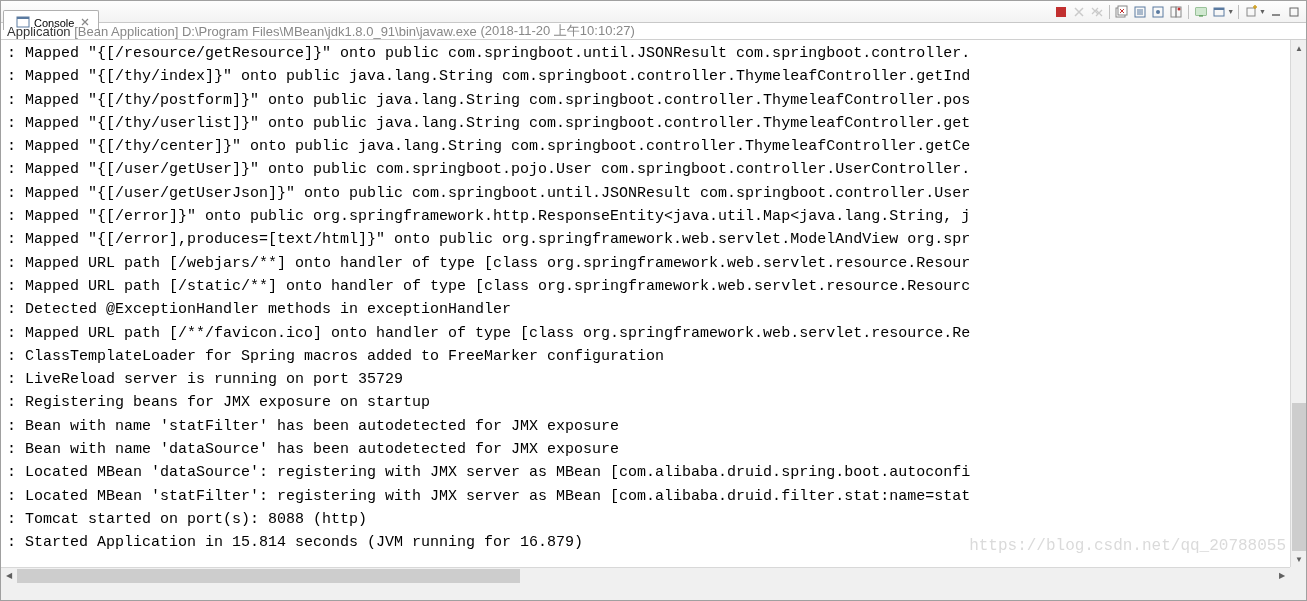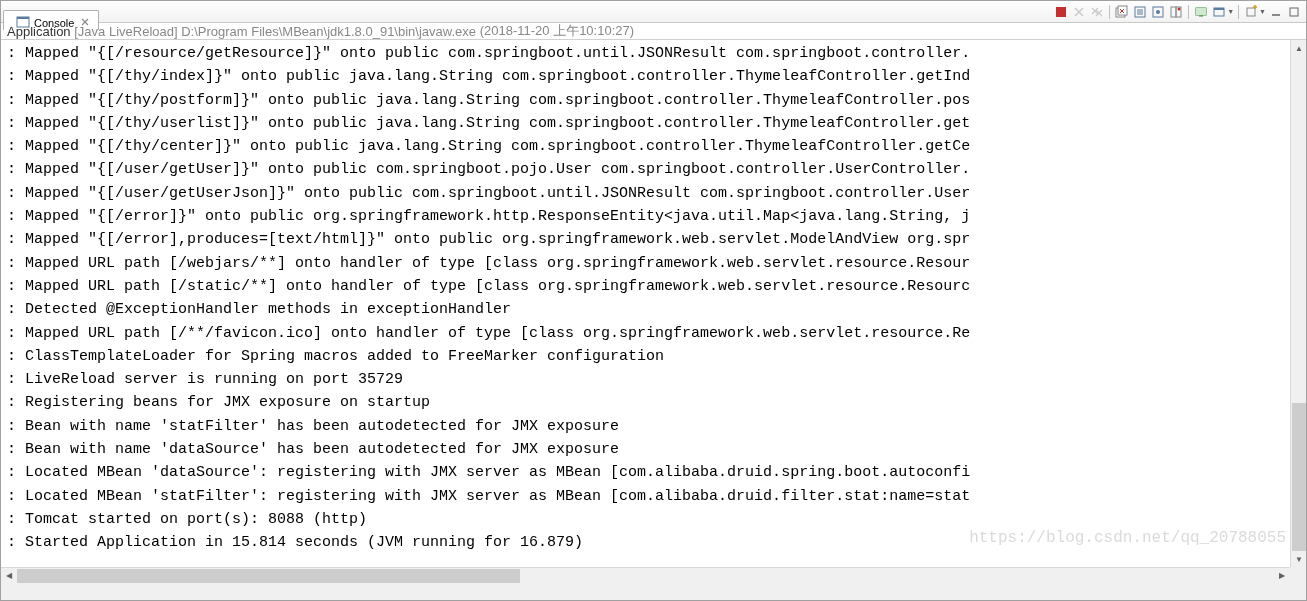--- a/index.html
+++ b/index.html
@@ -168,21 +168,21 @@
       position: absolute;
       right: 0;
       bottom: 0;
       width: 16px;
       height: 16px;
       background: #f0f0f0;
     }
     .watermark {
       position: absolute;
       right: 20px;
-      bottom: 36px;
+      bottom: 28px;
       color: rgba(150,150,150,0.35);
       font-family: "Courier New", monospace;
       font-size: 16px;
       pointer-events: none;
     }
     .dropdown-arrow {
       font-size: 7px;
       color: #606060;
       margin-left: -2px;
     }
@@ -283,21 +283,21 @@
       <svg width="12" height="12">
           <rect x="2" y="2" width="8" height="8" fill="none" stroke="#666"></rect>
         </svg>
     </span>
   </div>
 </div>
 
 <div class="launch-bar">
   <span class="launch-name">Application</span>
   <span>&nbsp;</span>
-  <span class="launch-type">[Java LiveReload]</span>
+  <span class="launch-type">[Bean Application]</span>
   <span>&nbsp;</span>
   <span class="launch-path">D:\Program Files\MBean\jdk1.8.0_91\bin\javaw.exe</span>
   <span>&nbsp;</span>
   <span class="launch-path">(2018-11-20 上午10:10:27)</span>
 </div>
 
 <div class="console-area">
   <div class="console-content" id="console-output">: Mapped "{[/resource/getResource]}" onto public com.springboot.until.JSONResult com.springboot.controller.
 : Mapped "{[/thy/index]}" onto public java.lang.String com.springboot.controller.ThymeleafController.getInd
 : Mapped "{[/thy/postform]}" onto public java.lang.String com.springboot.controller.ThymeleafController.pos

